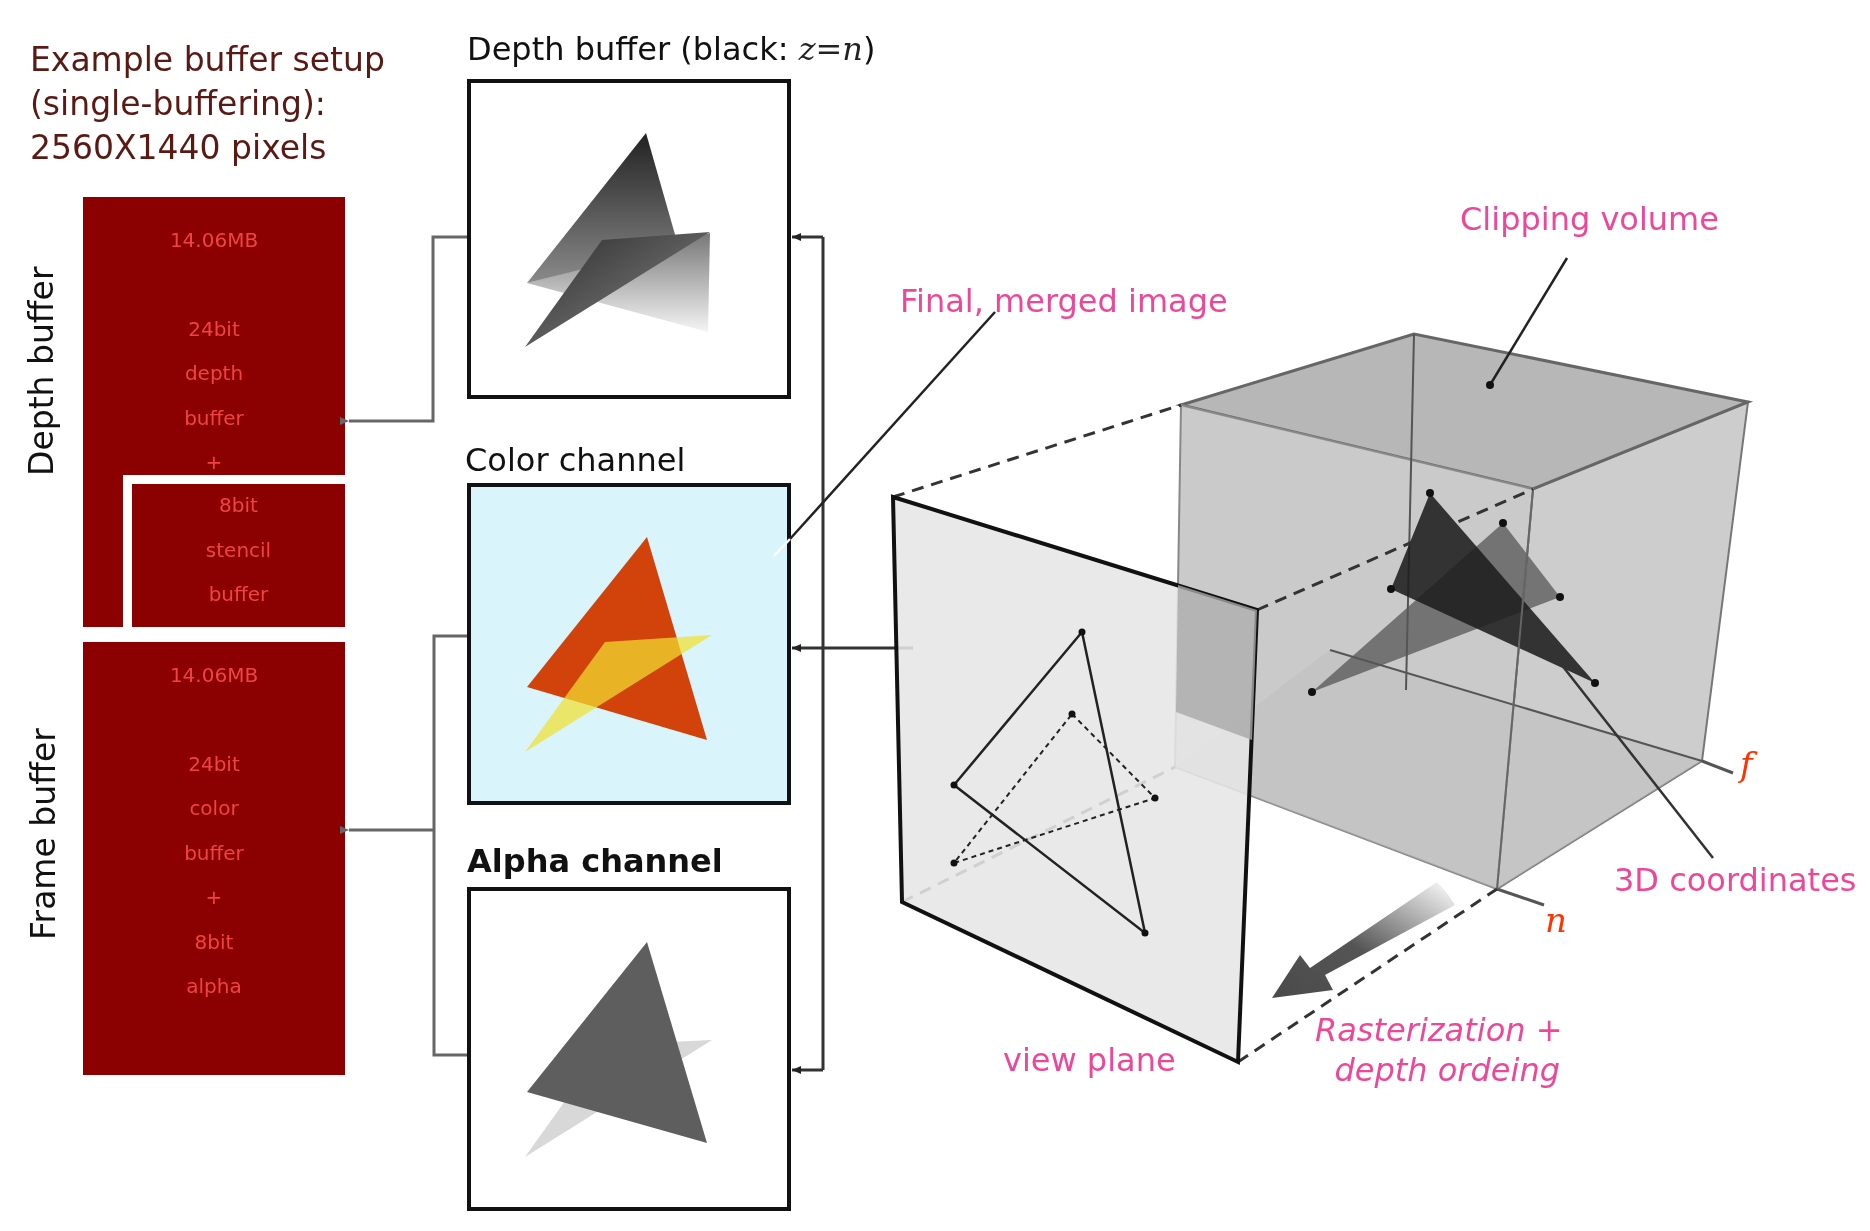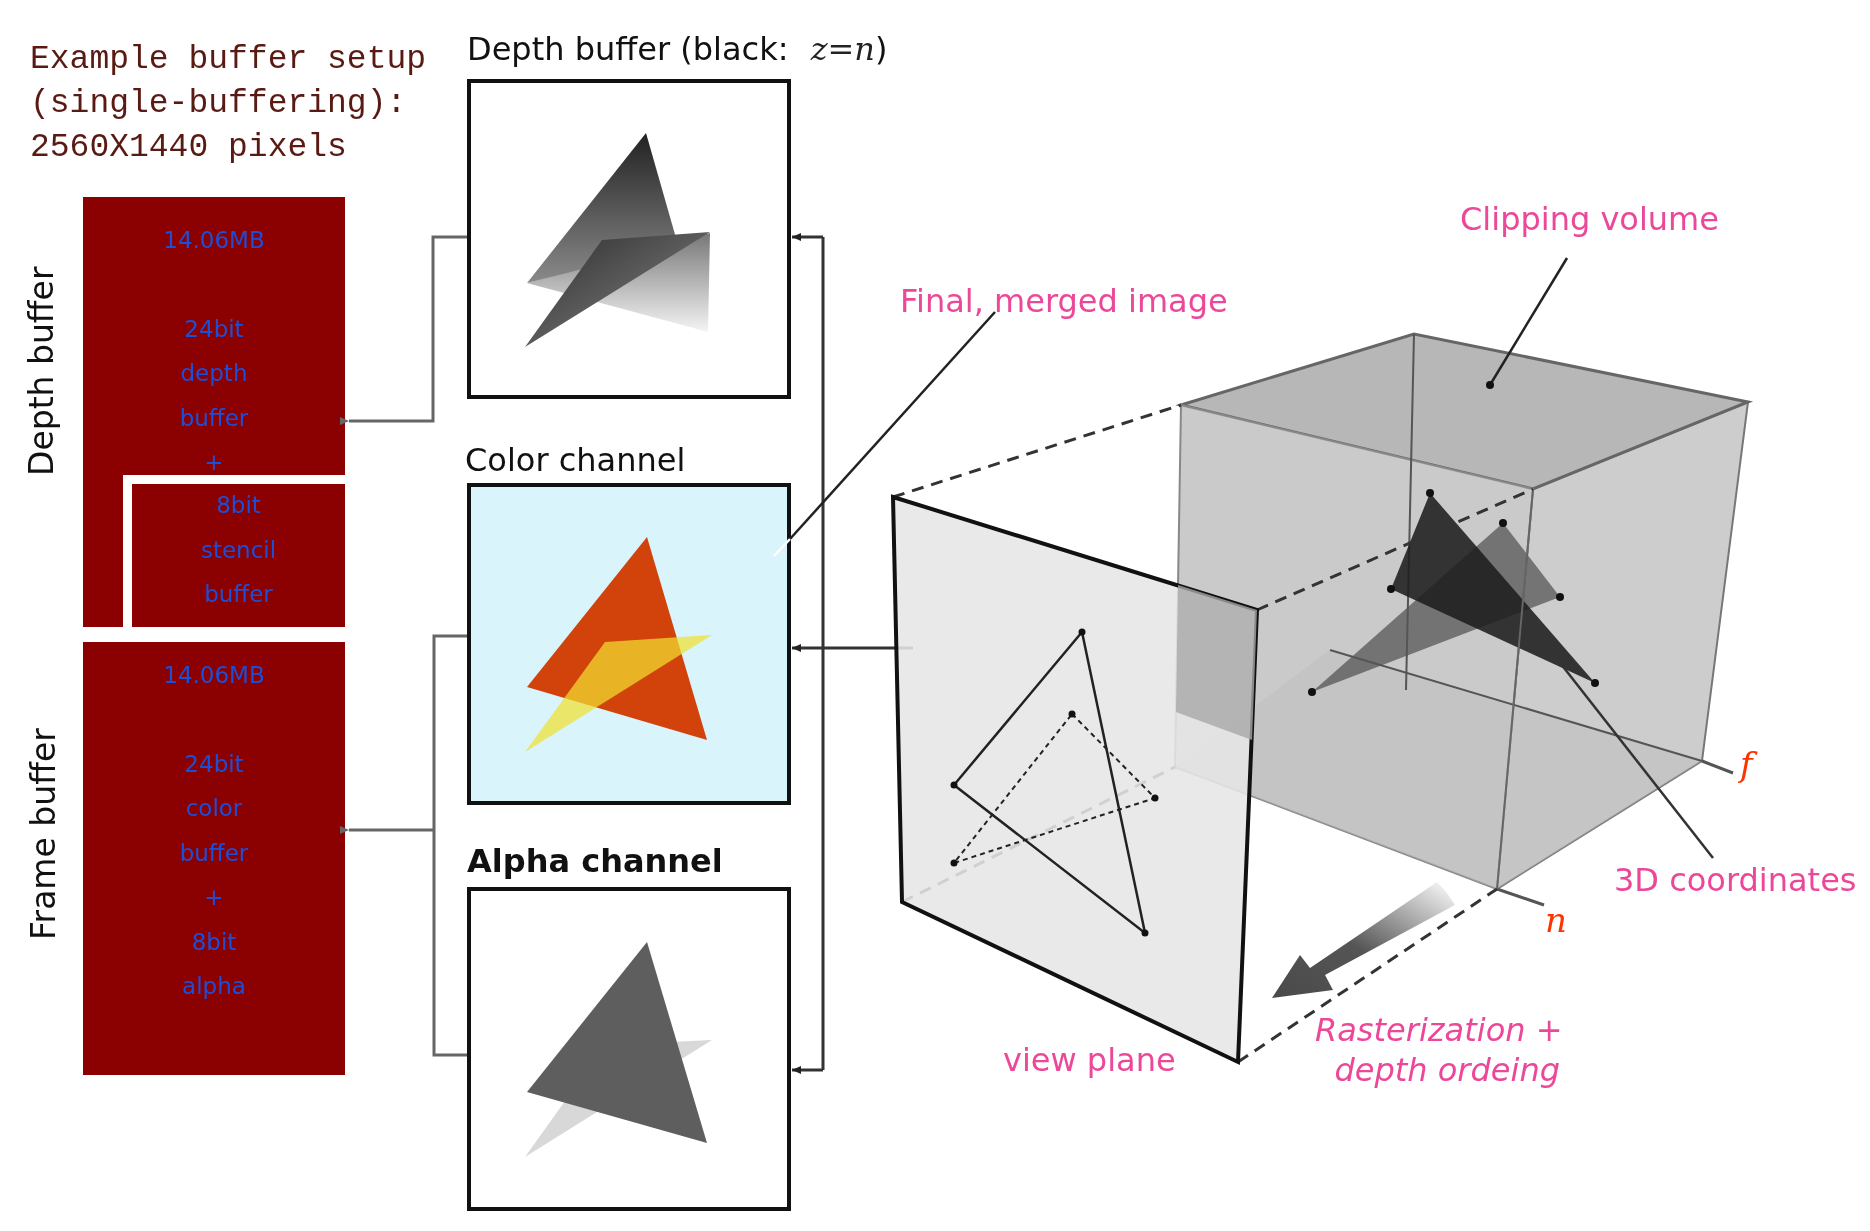--- a/index.html
+++ b/index.html
@@ -1,28 +1,28 @@
 <!DOCTYPE html>
 <html><head>
 <meta charset="utf-8">
 <style>
   html, body { margin: 0; padding: 0; background: #ffffff; }
   body { width: 1870px; height: 1231px; position: relative; overflow: hidden;
          font-family: "DejaVu Sans", "Liberation Sans", sans-serif; }
   .abs { position: absolute; }
   svg.scene { position: absolute; left: 0; top: 0; }
   .header { left: 30px; top: 38px; color: #5a1a14; font-size: 33px; line-height: 44px; }
-  .header div { white-space: nowrap; font-family: Liberation Mono, monospace; }
-  .redblock { background: #8b0000; color: #1d4ed8; text-align: center;
-              font-size: 23px; line-height: 44.5px; }
+  .header div { white-space: nowrap; }
+  .redblock { background: #8b0000; color: #ef4444; text-align: center;
+              font-size: 20px; line-height: 44.5px; }
   .redblock div { white-space: nowrap; }
   .vlabel { font-size: 33px; color: #111; white-space: nowrap;
             transform: rotate(-90deg); transform-origin: left top; }
   .caption { font-size: 32px; color: #111; white-space: nowrap; }
-  .caption i { font-family: "DejaVu Serif", "Liberation Serif", serif; color: #222; margin-left: 12px; }
+  .caption i { font-family: "DejaVu Serif", "Liberation Serif", serif; color: #222; }
   .axis-letter { font-family: "DejaVu Serif", "Liberation Serif", serif;
                  font-style: italic; color: #ff3300; font-size: 34px; }
   .label3d { font-size: 32px; color: #ec4899; white-space: nowrap; }
 </style>
 </head>
 <body>
 
 <svg class="scene" width="1870" height="1231" viewBox="0 0 1870 1231">
   <defs>
     <linearGradient id="gDepthFront" x1="0" y1="0" x2="0" y2="1">

